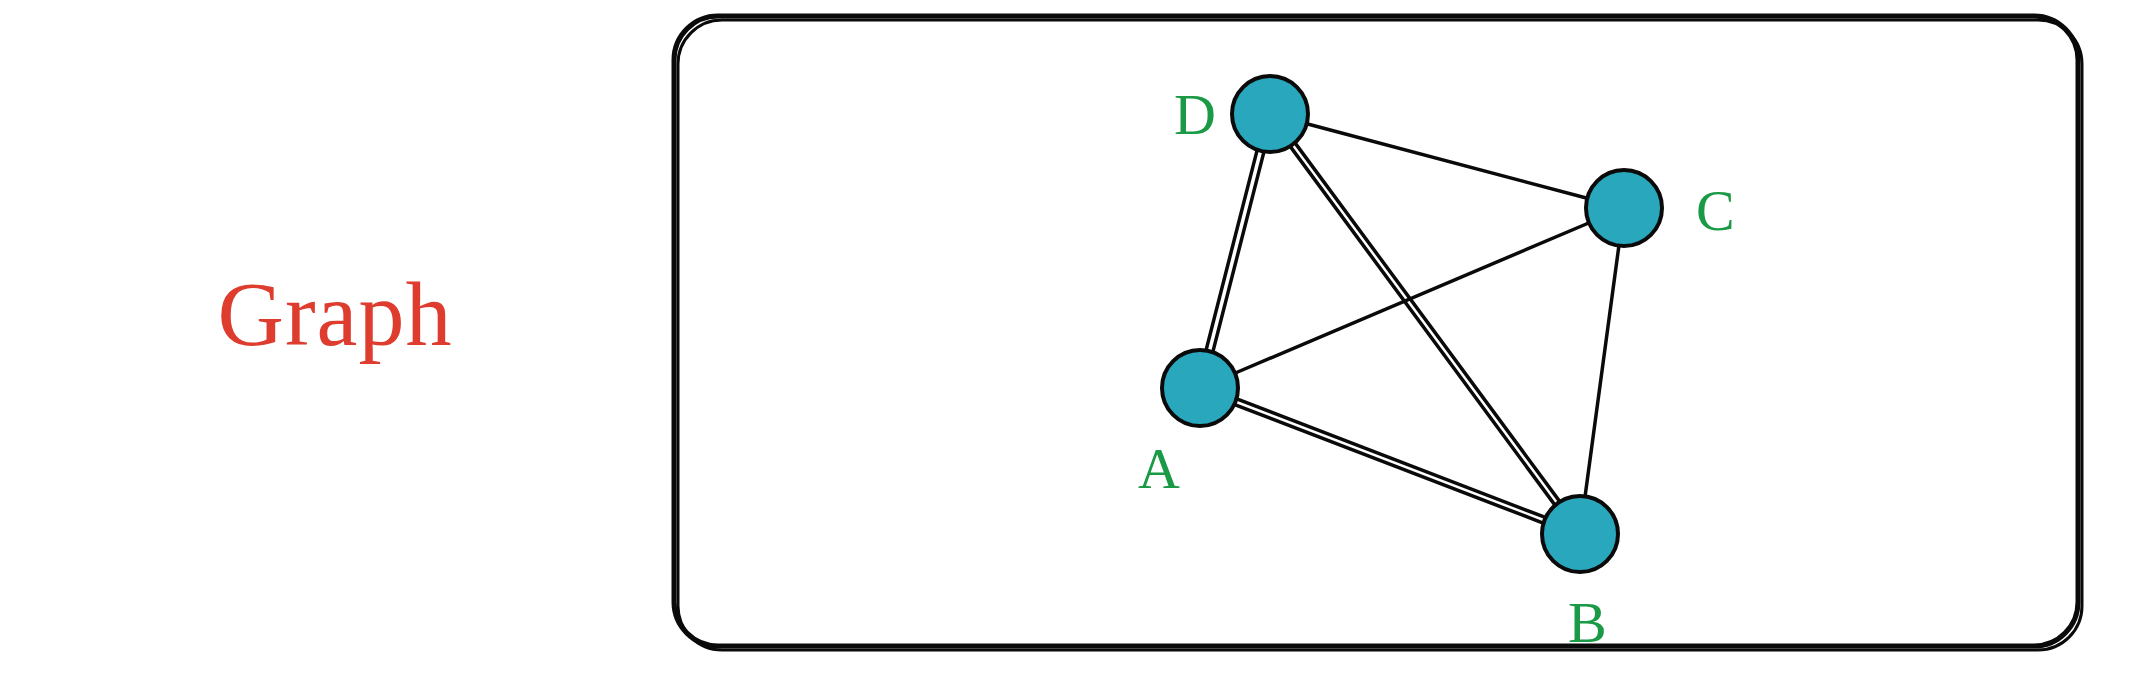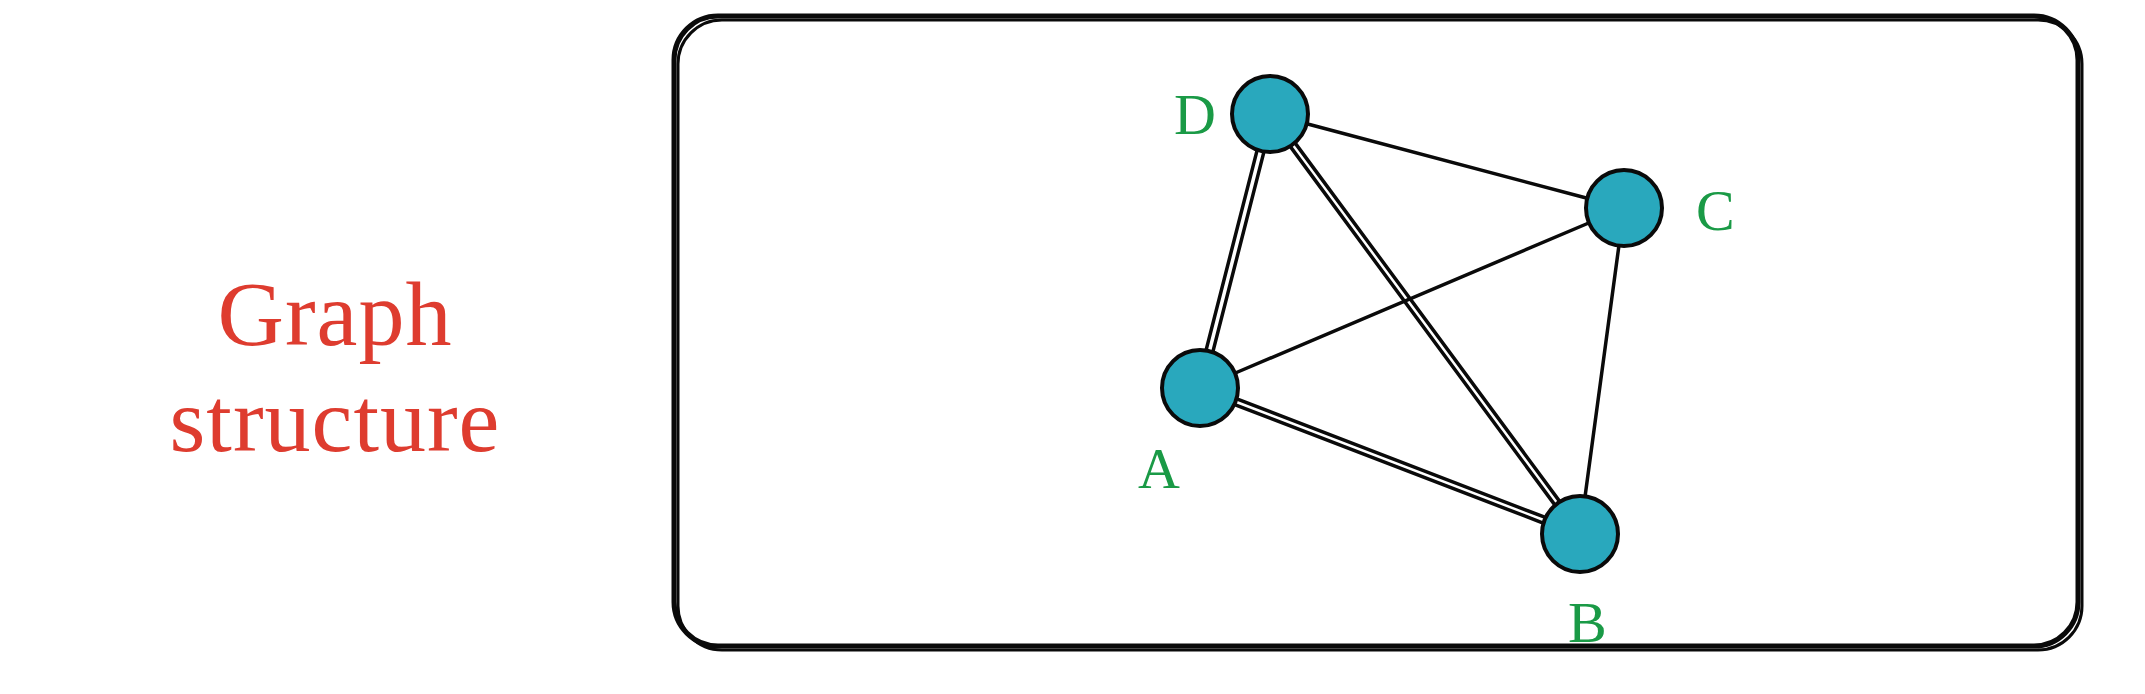--- a/index.html
+++ b/index.html
@@ -43,21 +43,20 @@
     font-weight: 500;
   }
 </style>
 </head>
 <body>
 
 <div class="stage">
 
   <div class="title">
     <span>Graph</span><br>
-    <span>structure</span>
   </div>
 
   <svg class="panel" id="graph-svg" viewBox="0 0 1420 642">
 
     <rect id="panel-rect-shadow" x="8" y="8" width="1404" height="630" fill="none" rx="44" ry="44" stroke="#0a0a0a" stroke-width="3"></rect>
     <rect id="panel-rect" x="4" y="4" width="1404" height="630" fill="none" rx="44" ry="44" stroke="#0a0a0a" stroke-width="5"></rect>
     <g id="edges-group">
         <line x1="567.4813642173432" y1="387.18692703144455" x2="874.670534790023" y2="505.21223993568464" stroke="#0a0a0a" stroke-width="3.5" stroke-linecap="round"></line>
         <line x1="565.329465209977" y1="392.78776006431536" x2="872.5186357826568" y2="510.81307296855545" stroke="#0a0a0a" stroke-width="3.5" stroke-linecap="round"></line>
         <line x1="565.8989986519871" y1="360.7598590628357" x2="918.1010013480129" y2="211.2401409371643" stroke="#0a0a0a" stroke-width="3.5" stroke-linecap="round"></line>

